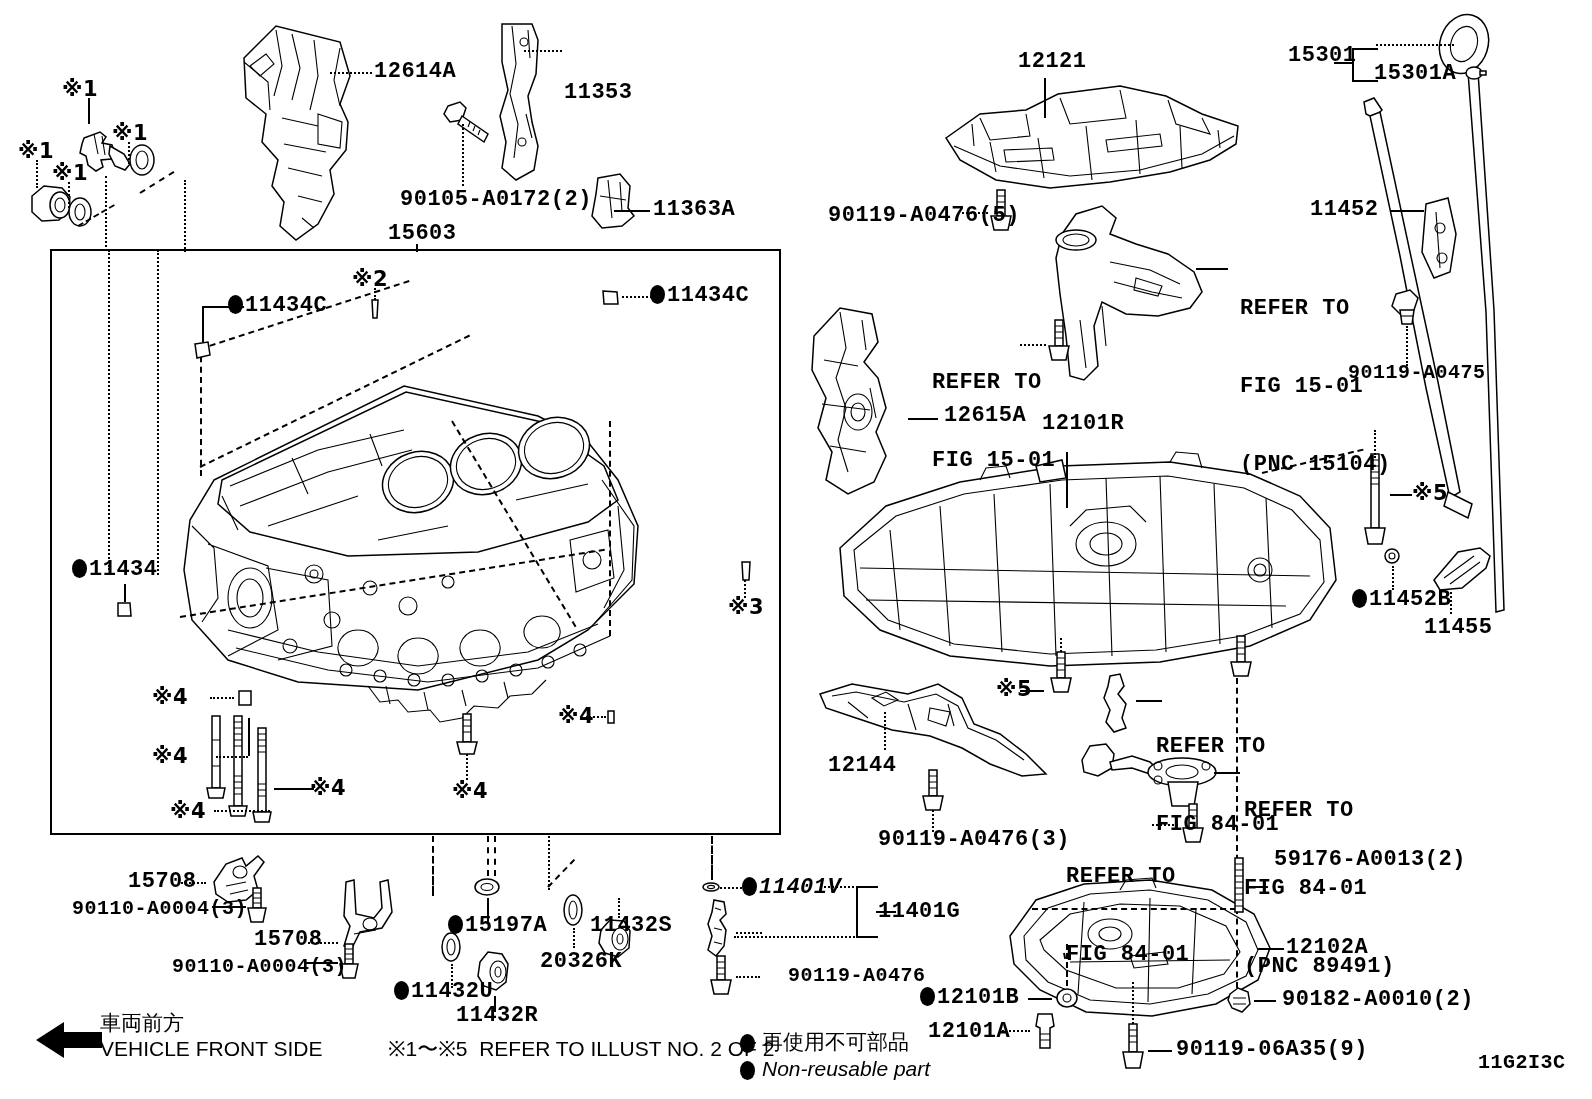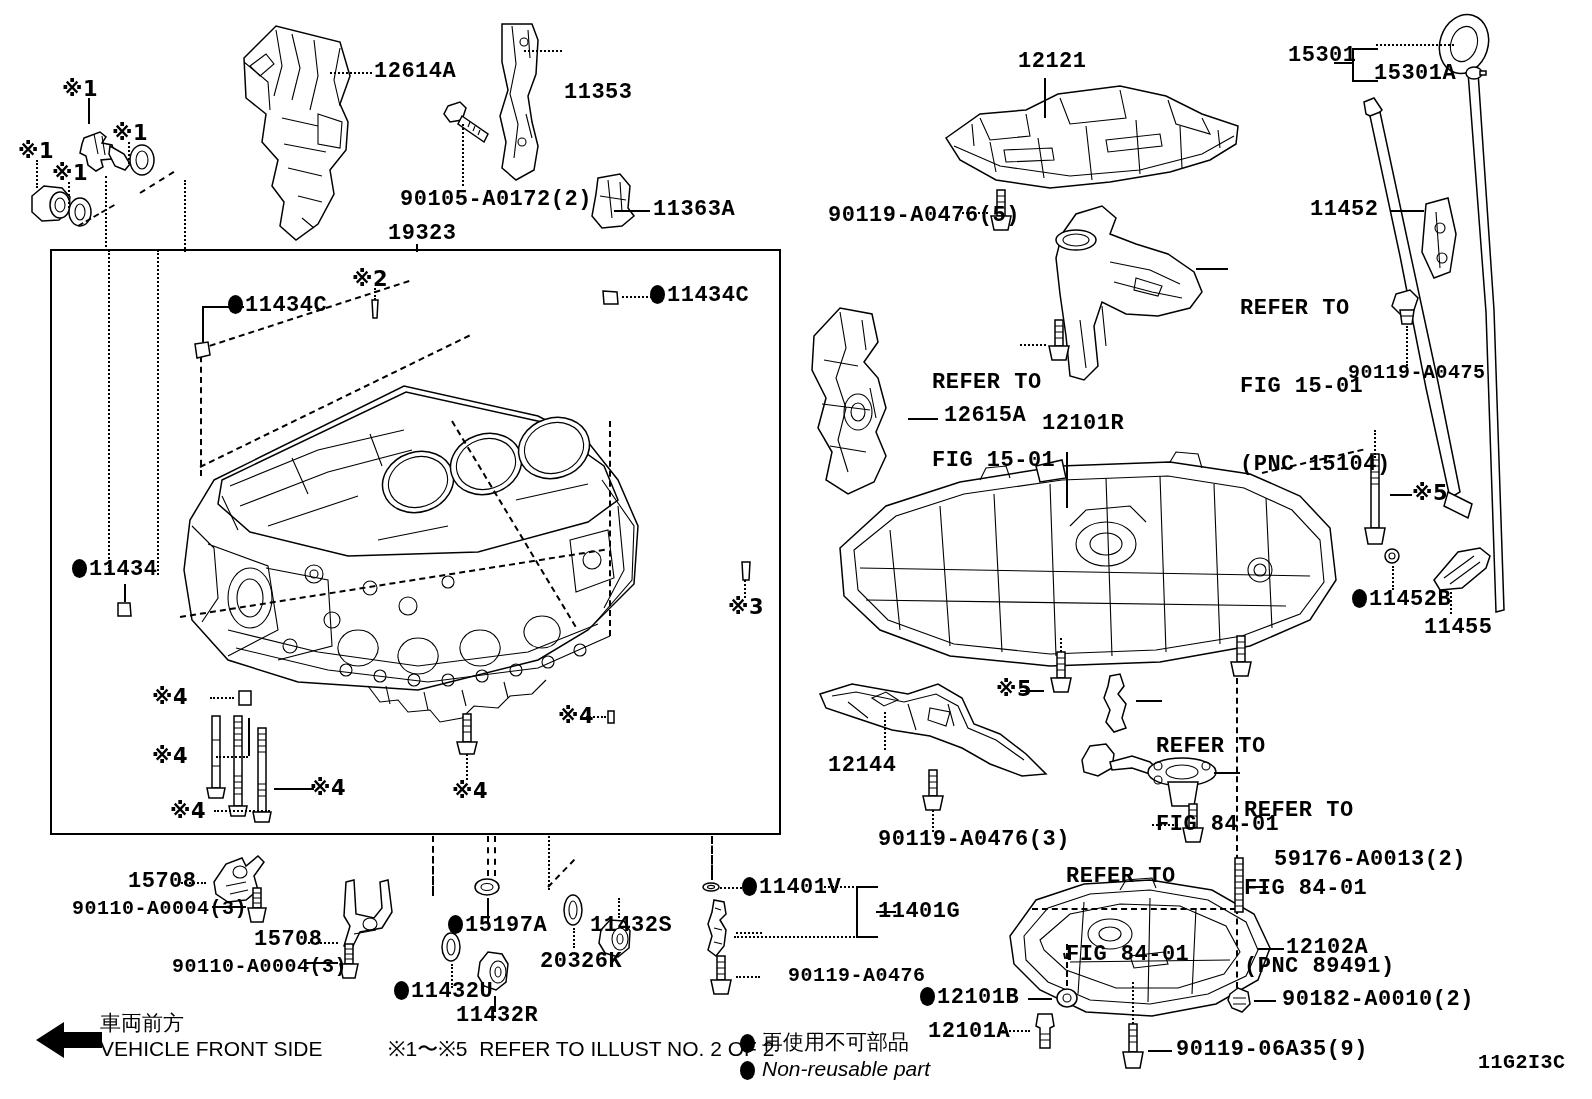--- a/index.html
+++ b/index.html
@@ -669,21 +669,21 @@
 
   <div class="lbl" style="left:564px; top:38px;margin-top:43px;">11353</div>
   <div class="leader dot-h" style="left:524px; top:50px; width:38px;"></div>
 
   <div class="lbl" style="left:400px; top:188px;">90105-A0172(2)</div>
   <div class="leader dot-v" style="left:462px; top:124px; height:62px;"></div>
 
   <div class="lbl" style="left:653px; top:198px;">11363A</div>
   <div class="leader h" style="left:614px; top:210px; width:36px;"></div>
 
-  <div class="lbl" style="left:388px; top:222px;">19323</div>
+  <div class="lbl" style="left:388px; top:222px;">15603</div>
   <div class="leader v" style="left:416px; top:244px; height:8px;"></div>
 
   <div class="lbl" style="left:228px; top:294px;"><span class="dot"></span><span>11434C</span></div>
   <div class="lbl" style="left:650px; top:284px;"><span class="dot"></span><span>11434C</span></div>
   <div class="lbl" style="left:72px; top:558px;"><span class="dot"></span><span>11434</span></div>
 
   <div class="lbl ref" style="left:352px; top:268px;">※2</div>
   <div class="lbl ref" style="left:728px; top:596px;">※3</div>
 
   <div class="lbl ref" style="left:152px; top:686px;">※4</div>
@@ -753,21 +753,21 @@
   <div class="lbl sm" style="left:72px; top:898px;">90110-A0004(3)</div>
   <div class="lbl" style="left:254px; top:928px;">15708</div>
   <div class="lbl sm" style="left:172px; top:956px;">90110-A0004(3)</div>
 
   <div class="lbl" style="left:448px; top:914px;"><span class="dot"></span><span>15197A</span></div>
   <div class="lbl" style="left:394px; top:980px;"><span class="dot"></span><span>11432U</span></div>
   <div class="lbl" style="left:456px; top:1004px;">11432R</div>
   <div class="lbl" style="left:590px; top:874px;margin-top:40px;">11432S</div>
   <div class="lbl" style="left:540px; top:950px;">20326K</div>
 
-  <div class="lbl" style="left:742px; top:876px;"><span class="dot"></span><span>11401V</span></div>
+  <div class="lbl" style="left:742px; top:876px;font-style:italic;"><span class="dot"></span><span>11401V</span></div>
   <div class="lbl" style="left:878px; top:900px;">11401G</div>
   <div class="lbl sm" style="left:788px; top:965px;">90119-A0476</div>
 
   <svg id="front-arrow" width="70" height="42" viewBox="0 0 70 42">
     <polygon class="solidblk" points="2,22 30,4 30,14 68,14 68,30 30,30 30,40"></polygon>
   </svg>
   <div class="legend-txt jp" style="left:100px; top:1009px;">車両前方</div>
   <div class="legend-txt" style="left:100px; top:1037px;">VEHICLE FRONT SIDE</div>
 
   <div class="legend-txt" style="left:388px; top:1034px;">※1〜※5  REFER TO ILLUST NO. 2 OF 2</div>

